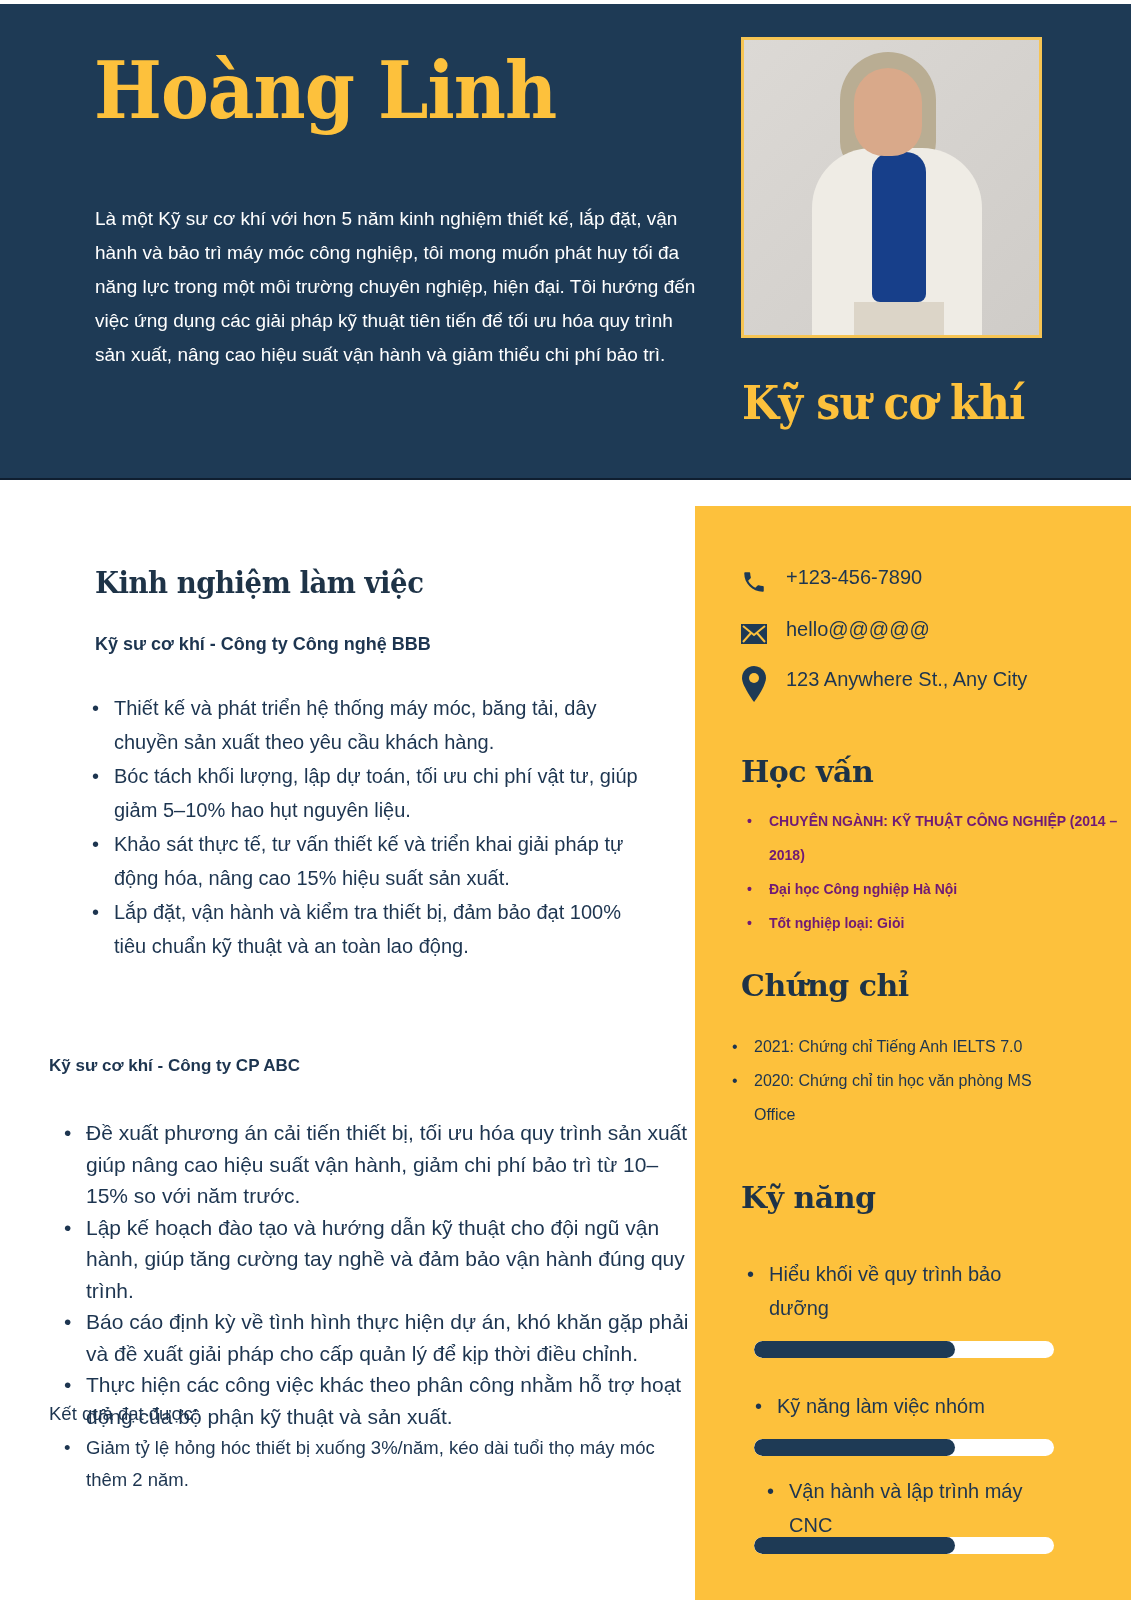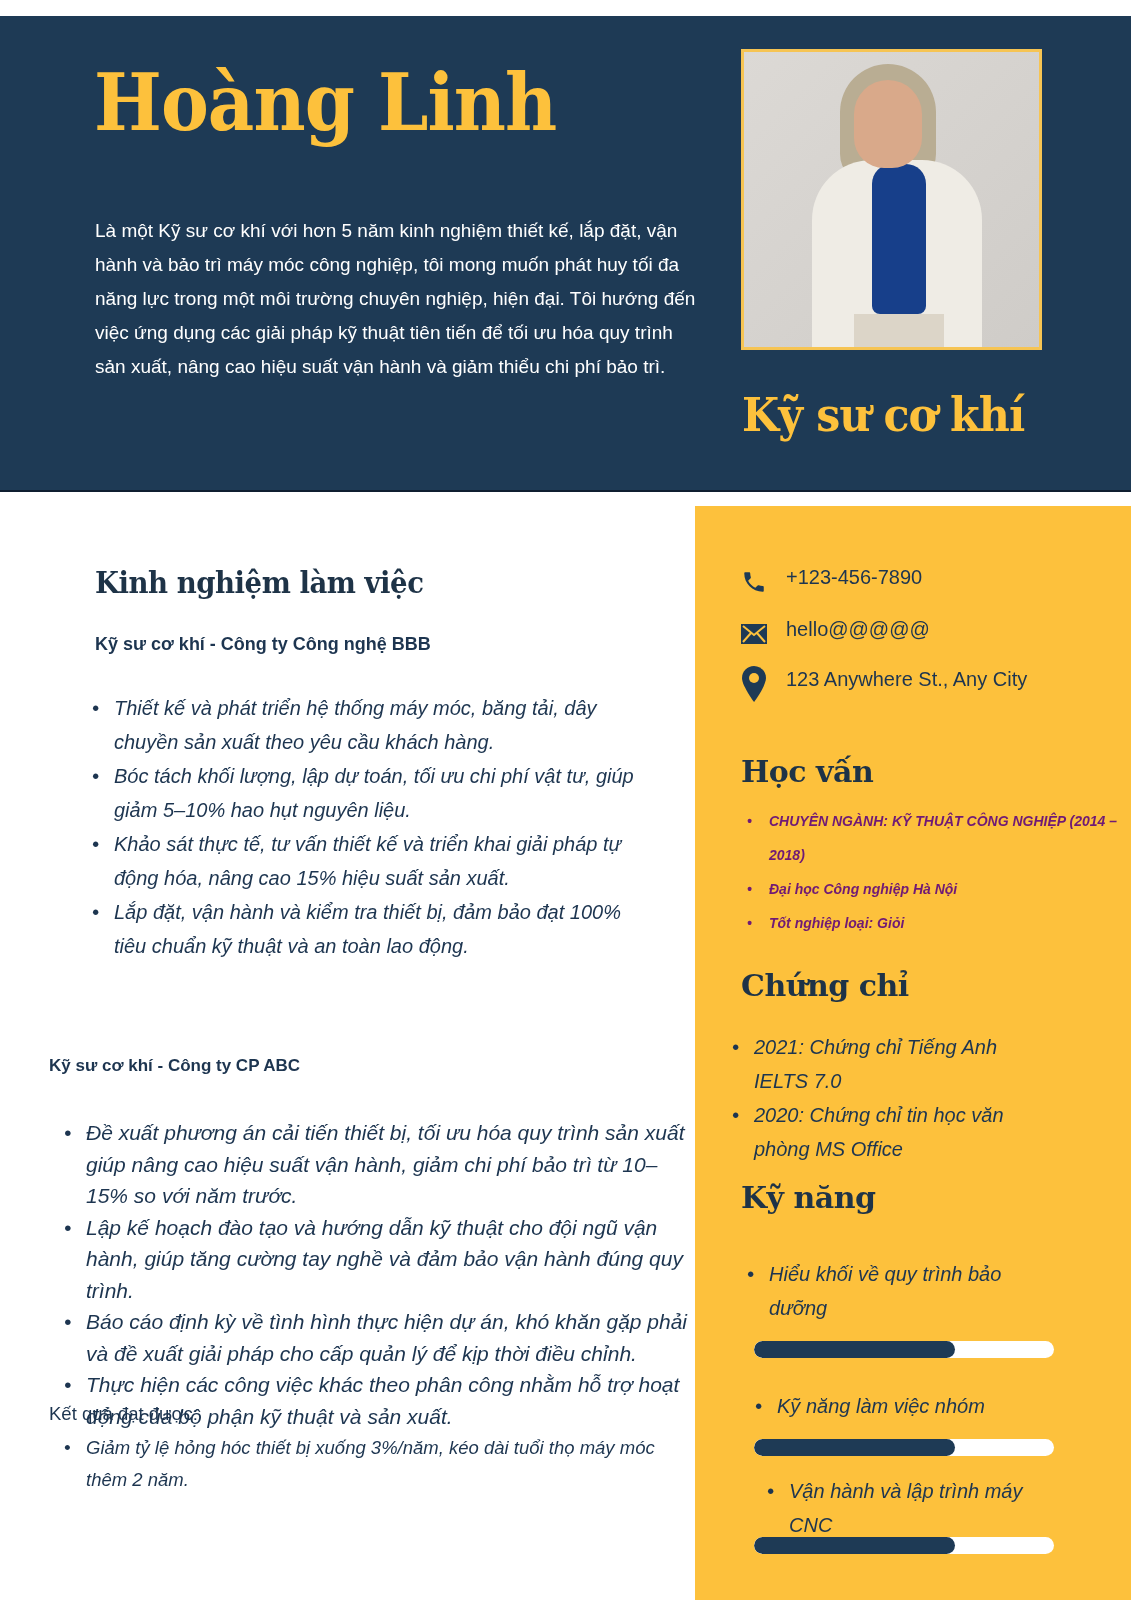--- a/index.html
+++ b/index.html
@@ -1,20 +1,20 @@
 <!DOCTYPE html>
 <html><head>
 <meta charset="utf-8">
 <style>
   * { box-sizing: border-box; margin: 0; padding: 0; }
   html, body { width: 1131px; height: 1600px; background: #ffffff; overflow: hidden; }
   body { position: relative; font-family: "Liberation Sans", "DejaVu Sans", sans-serif; color: #1d3550; }
 
   .header {
-    position: absolute; left: 0; top: 16px; width: 1131px; height: 476px;
+    position: absolute; left: 0; top: 4px; width: 1131px; height: 476px;
     background: #1e3a55; border-bottom: 2px solid #0f1e30;
   }
   .name {
     position: absolute; left: 94px; top: 40px;
     font-family: "DejaVu Serif", "Liberation Serif", serif;
     font-weight: bold; font-size: 78px; letter-spacing: -1px;
     color: #fdc13c; line-height: 1.2;
     transform: scaleX(0.92); transform-origin: left center;
   }
   .summary {
@@ -46,35 +46,35 @@
   .sec-title {
     font-family: "DejaVu Serif", "Liberation Serif", serif; font-weight: bold;
     color: #1e3347; letter-spacing: -0.5px;
   }
   .exp-title { position: absolute; left: 95px; top: 566px; font-size: 29px; transform: scaleX(0.95); transform-origin: left center; }
   .role { position: absolute; font-weight: bold; font-size: 18px; color: #1d3550; }
   .role1 { left: 95px; top: 634px; }
   .role2 { left: 49px; top: 1056px; font-size: 17px; text-align: center; }
 
   ul.bul { list-style: none; position: absolute; }
-  ul.bul li { position: relative; padding-left: 24px; font-style: italic; }
+  ul.bul li { position: relative; padding-left: 24px; }
   ul.bul li::before { content: "•"; position: absolute; left: 2px; top: 0; }
   .list1 { left: 90px; top: 691px; width: 560px; font-size: 20px; line-height: 34px; color: #1d3550; }
   .list2 { left: 62px; top: 1117px; width: 630px; font-size: 21px; line-height: 31.5px; color: #1d3550; }
   .list3 { left: 62px; top: 1432px; width: 630px; font-size: 18.5px; line-height: 31.5px; color: #1d3550; }
   .result-label { position: absolute; left: 49px; top: 1403px; font-size: 18.5px; color: #1d3550; }
 
   .contact-row { position: absolute; left: 740px; display: flex; align-items: flex-start; font-size: 20px; color: #1d3550; }
   .contact-row .ico { width: 28px; height: 32px; margin-right: 18px; display: flex; align-items: center; justify-content: center; }
   .c1 { top: 566px; } .c2 { top: 618px; } .c3 { top: 668px; }
 
   .edu-title { position: absolute; left: 741px; top: 754px; font-size: 30px; }
   .edu-list { left: 745px; top: 804px; width: 380px; font-size: 14px; line-height: 34px; font-weight: bold; color: #701a75; }
   .cert-title { position: absolute; left: 741px; top: 968px; font-size: 30px; }
-  .cert-list { left: 730px; top: 1030px; width: 310px; font-size: 20px; line-height: 34px; color: #1d3550; }
+  .cert-list { left: 730px; top: 1030px; width: 310px; font-size: 16px; line-height: 34px; color: #1d3550; }
   .skill-title { position: absolute; left: 741px; top: 1180px; font-size: 30px; }
   .skill-item { font-size: 20px; line-height: 34px; color: #1d3550; width: 300px; }
   .sk1 { left: 745px; top: 1257px; }
   .sk2 { left: 753px; top: 1389px; }
   .sk3 { left: 765px; top: 1474px; width: 290px; }
 
   .bar { position: absolute; left: 754px; width: 300px; height: 17px; border-radius: 9px; background: #ffffff; overflow: hidden; }
   .bar .fill { height: 100%; border-radius: 9px; background: #1e3a55; }
   .b1 { top: 1341px; } .b2 { top: 1439px; } .b3 { top: 1537px; }
 </style>

